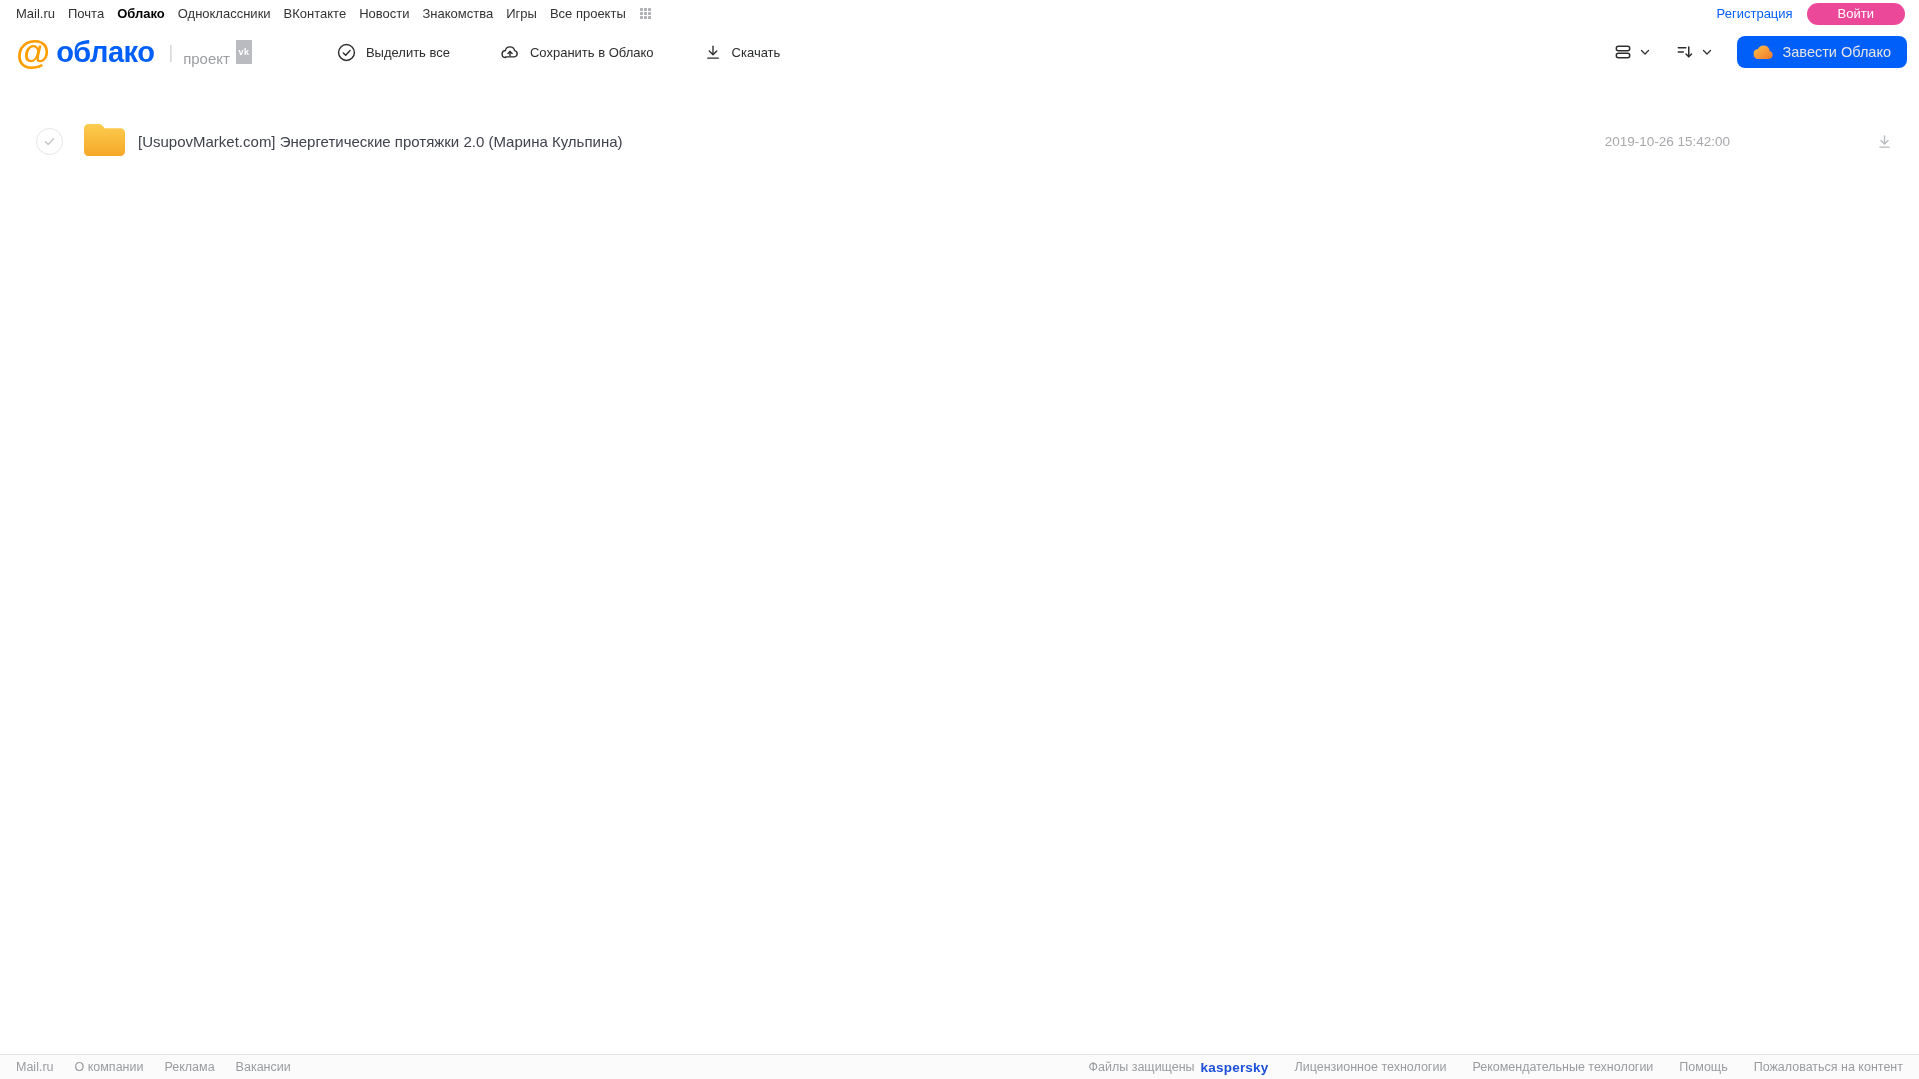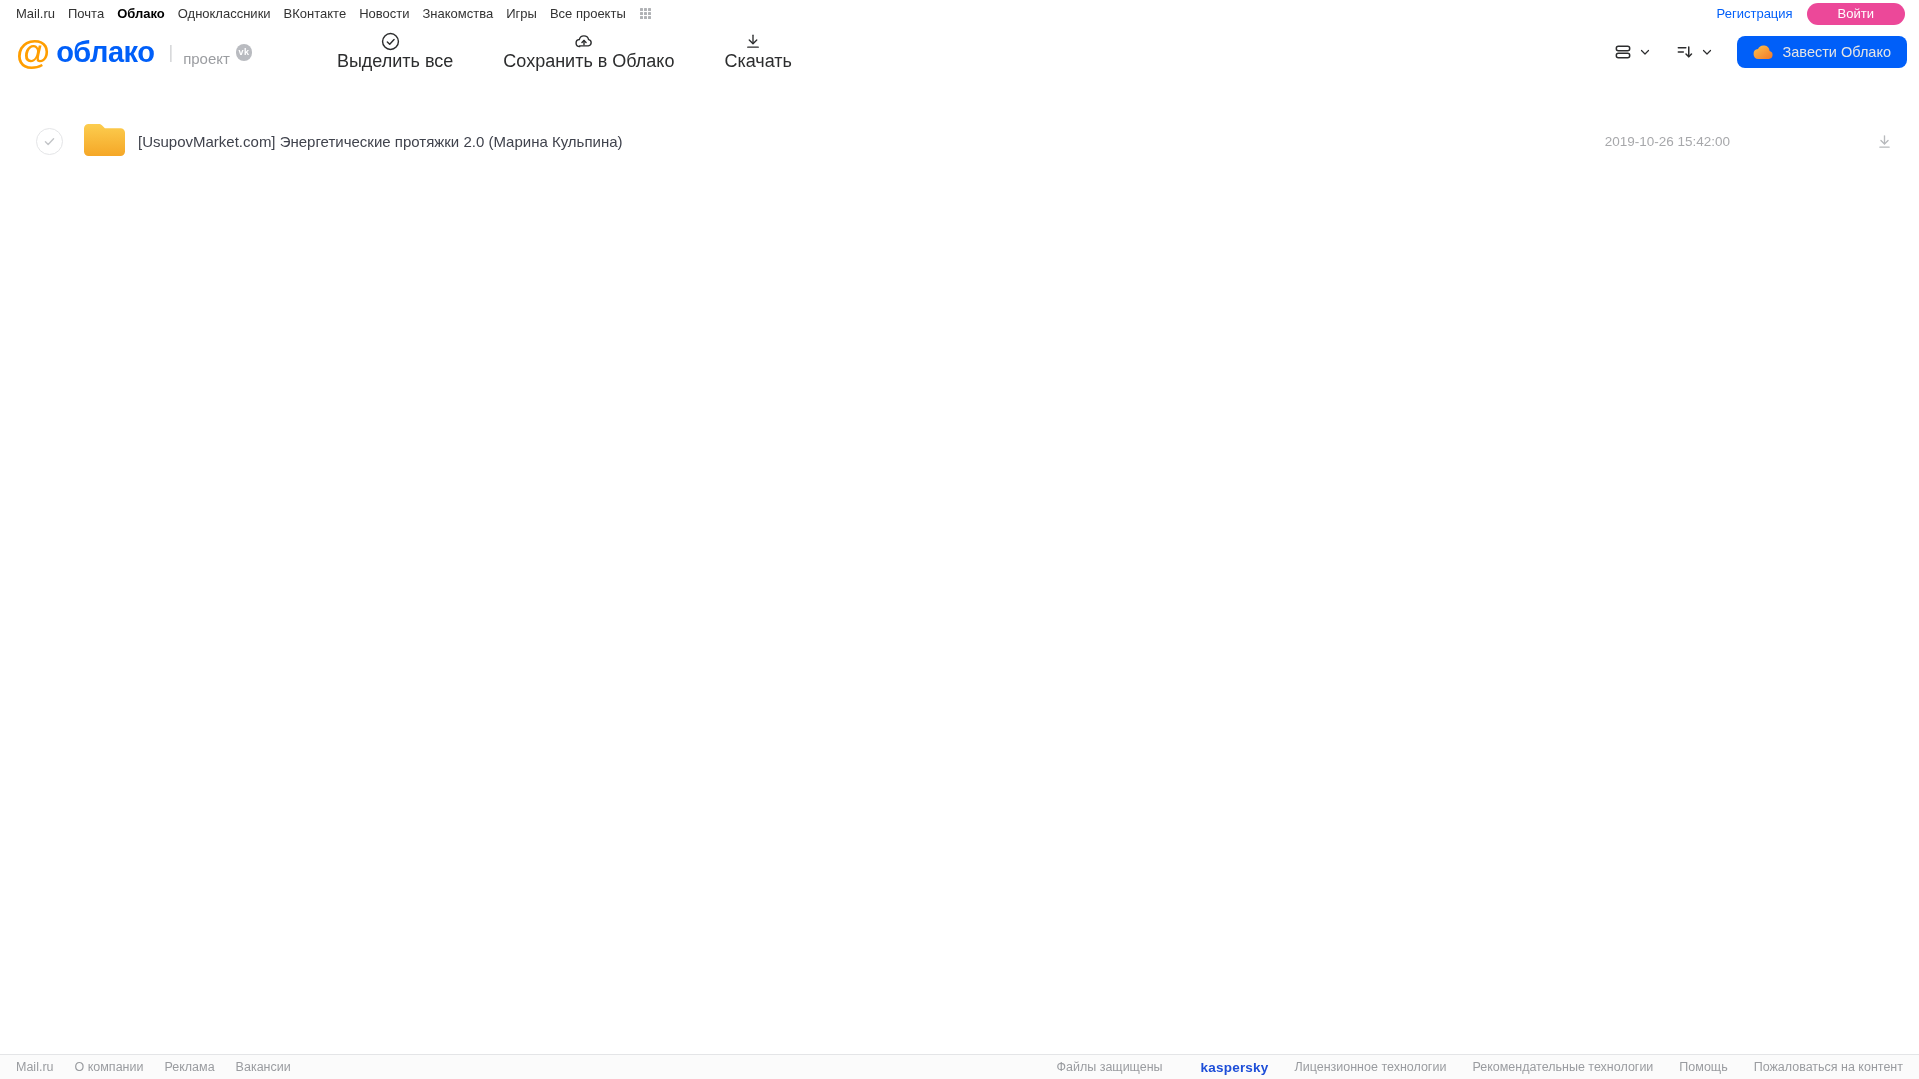--- a/index.html
+++ b/index.html
@@ -67,39 +67,38 @@
   }
   .logo-text {
     color: #005ff9;
     font-size: 29px;
     font-weight: bold;
     letter-spacing: -0.5px;
   }
   .logo-divider { color: #d4d5d8; font-size: 18px; margin: 0 10px 0 14px; font-weight: 300; }
   .logo-project { color: #9b9da1; font-size: 15px; margin-right: 6px; margin-top: 12px; }
   .vk-badge {
-    width: 16px; height: 17px;
+    width: 16px; height: 24px;
     background: #b9bbc0;
-    border-radius: 8px;
+    border-radius: 0;
     color: #fff;
     font-size: 9px;
     font-weight: bold;
     display: flex; align-items: center; justify-content: center;
     letter-spacing: 0.3px;
   }
 
   .toolbar { display: flex; align-items: center; margin-left: 85px; }
   .toolbar-item {
     display: flex; align-items: center;
     margin-right: 50px;
-    font-size: 18px;
+    font-size: 13px;
     color: #2c2d2e;
     cursor: pointer;
     white-space: nowrap;
-    flex-direction: column;
   }
   .toolbar-item svg { margin-right: 10px; }
 
   .header-right { margin-left: auto; display: flex; align-items: center; }
   .hr-control { display: flex; align-items: center; cursor: pointer; margin-right: 24px; }
   .hr-control svg.chev { margin-left: 6px; }
   .cloud-btn {
     height: 32px;
     background: #005ff9;
     border: none;
@@ -164,21 +163,21 @@
     background: #fbfbfb;
     display: flex;
     align-items: center;
     padding: 0 16px;
     font-size: 12.5px;
     color: #9a9ca0;
   }
   .footer a { color: #9a9ca0; text-decoration: none; margin-right: 21px; cursor: pointer; }
   .footer-right { margin-left: auto; display: flex; align-items: center; }
   .footer-right a { margin-right: 0; margin-left: 26px; }
-  .kaspersky-wrap { display: flex; align-items: flex-start; color: #9a9ca0; gap: 32px; }
+  .kaspersky-wrap { display: flex; align-items: flex-start; color: #9a9ca0; }
   .kaspersky-logo {
     color: #1d4ed8;
     font-weight: bold;
     font-size: 13.5px;
     margin-left: 6px;
     letter-spacing: 0.2px;
     cursor: pointer;
   }
 </style>
 </head>

